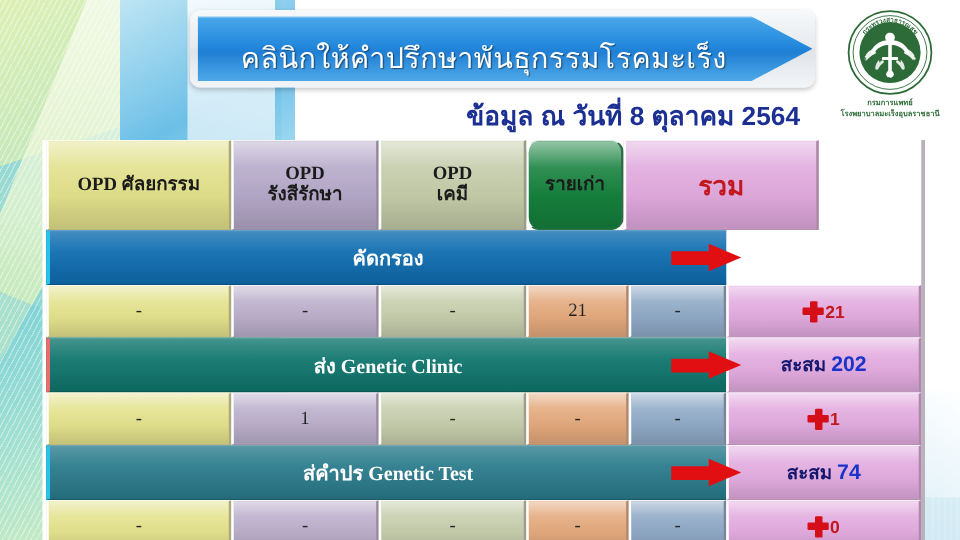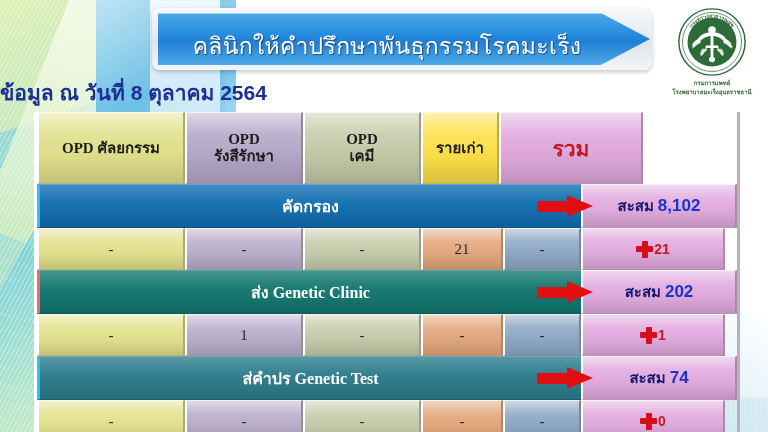--- a/index.html
+++ b/index.html
@@ -91,21 +91,21 @@
   .title-text{
     font-family:"Liberation Sans", sans-serif;
     font-size:23px;font-weight:normal;color:#ffffff;
     letter-spacing:.3px;
     text-shadow:1px 1px 1px rgba(0,0,0,.45);
     padding-right:34px;white-space:nowrap;margin-top:14px;
   }
 
   .date-line{
     position:absolute;left:0;top:76px;width:640px;
-    text-align:left;
+    text-align:right;
     font-family:"Liberation Sans", sans-serif;
     font-size:21px;font-weight:bold;color:#1c2f93;
     white-space:nowrap;
   }
 
   
   .logo-wrap{position:absolute;left:660px;top:6px;width:104px;text-align:center;}
   .logo-seal{width:72px;height:72px;margin:0 auto;display:block;}
   .logo-cap{
     font-family:"Liberation Sans", sans-serif;
@@ -137,21 +137,21 @@
     background:linear-gradient(180deg,rgba(255,255,255,.55) 0%,rgba(255,255,255,.12) 30%,rgba(0,0,0,.02) 62%,rgba(0,0,0,.14) 100%);
   }
   .cell > *{position:relative;z-index:2;}
 
   
   .c0{width:148px;}
   .c1{width:118px;}
   .c2{width:118px;}
   .c3{width:82px;}
   .c4{width:78px;}
-  .c5{width:144px;}
+  .c5{width:156px;}
 
   
   .hrow .cell{height:72px;font-weight:bold;font-size:15px;}
   .hrow .c0{background:#e1e08a;}
   .hrow .c1{background:#b4a8c8;}
   .hrow .c2{background:#c3cba8;}
   .hrow .c3{background:#e0a477;}
   .hrow .c4{background:#8ca7c4;}
   .hrow .c5{background:#e0a9dd;}
   .hhead{display:flex;flex-direction:column;line-height:17px;}
@@ -301,38 +301,33 @@
         <span class="l1">OPD</span>
         <span class="l2">รังสีรักษา</span>
       </div>
     </div>
     <div class="cell c2" style="background: rgb(195, 203, 168);">
       <div class="hhead">
         <span class="l1">OPD</span>
         <span class="l2">เคมี</span>
       </div>
     </div>
-    <div class="cell c4" style="background: #fde047;">
+    <div class="cell c4" style="background: #15803d; border-radius: 10px;">
       <div class="hhead">
         <span class="l1">รายเก่า</span>
       </div>
     </div>
     <div class="cell c5" style="background: rgb(224, 169, 221);">
       <span class="total-head">รวม</span>
     </div>
   </div>
 
   <div class="brow">
     <div class="banner" id="b0" style="background: rgb(15, 109, 176); border-left-color: rgb(39, 195, 232);">
       <span>คัดกรอง</span>
-    </div>
-    <div class="sum-cell">
-      <span class="sum-inner">
-        <span>สะสม</span><span class="num">8,102</span>
-      </span>
     </div>
     <div class="arrow" id="a0" style="left: 500px; top: 11px;">
       <div class="shaft" style="background: rgb(225, 15, 18);"></div>
         <div class="headtri" style="border-left-color: rgb(225, 15, 18);"></div>
     </div>
   </div>
 
   <div class="trow drow">
     <div class="cell c0">-</div>
     <div class="cell c1">-</div>

